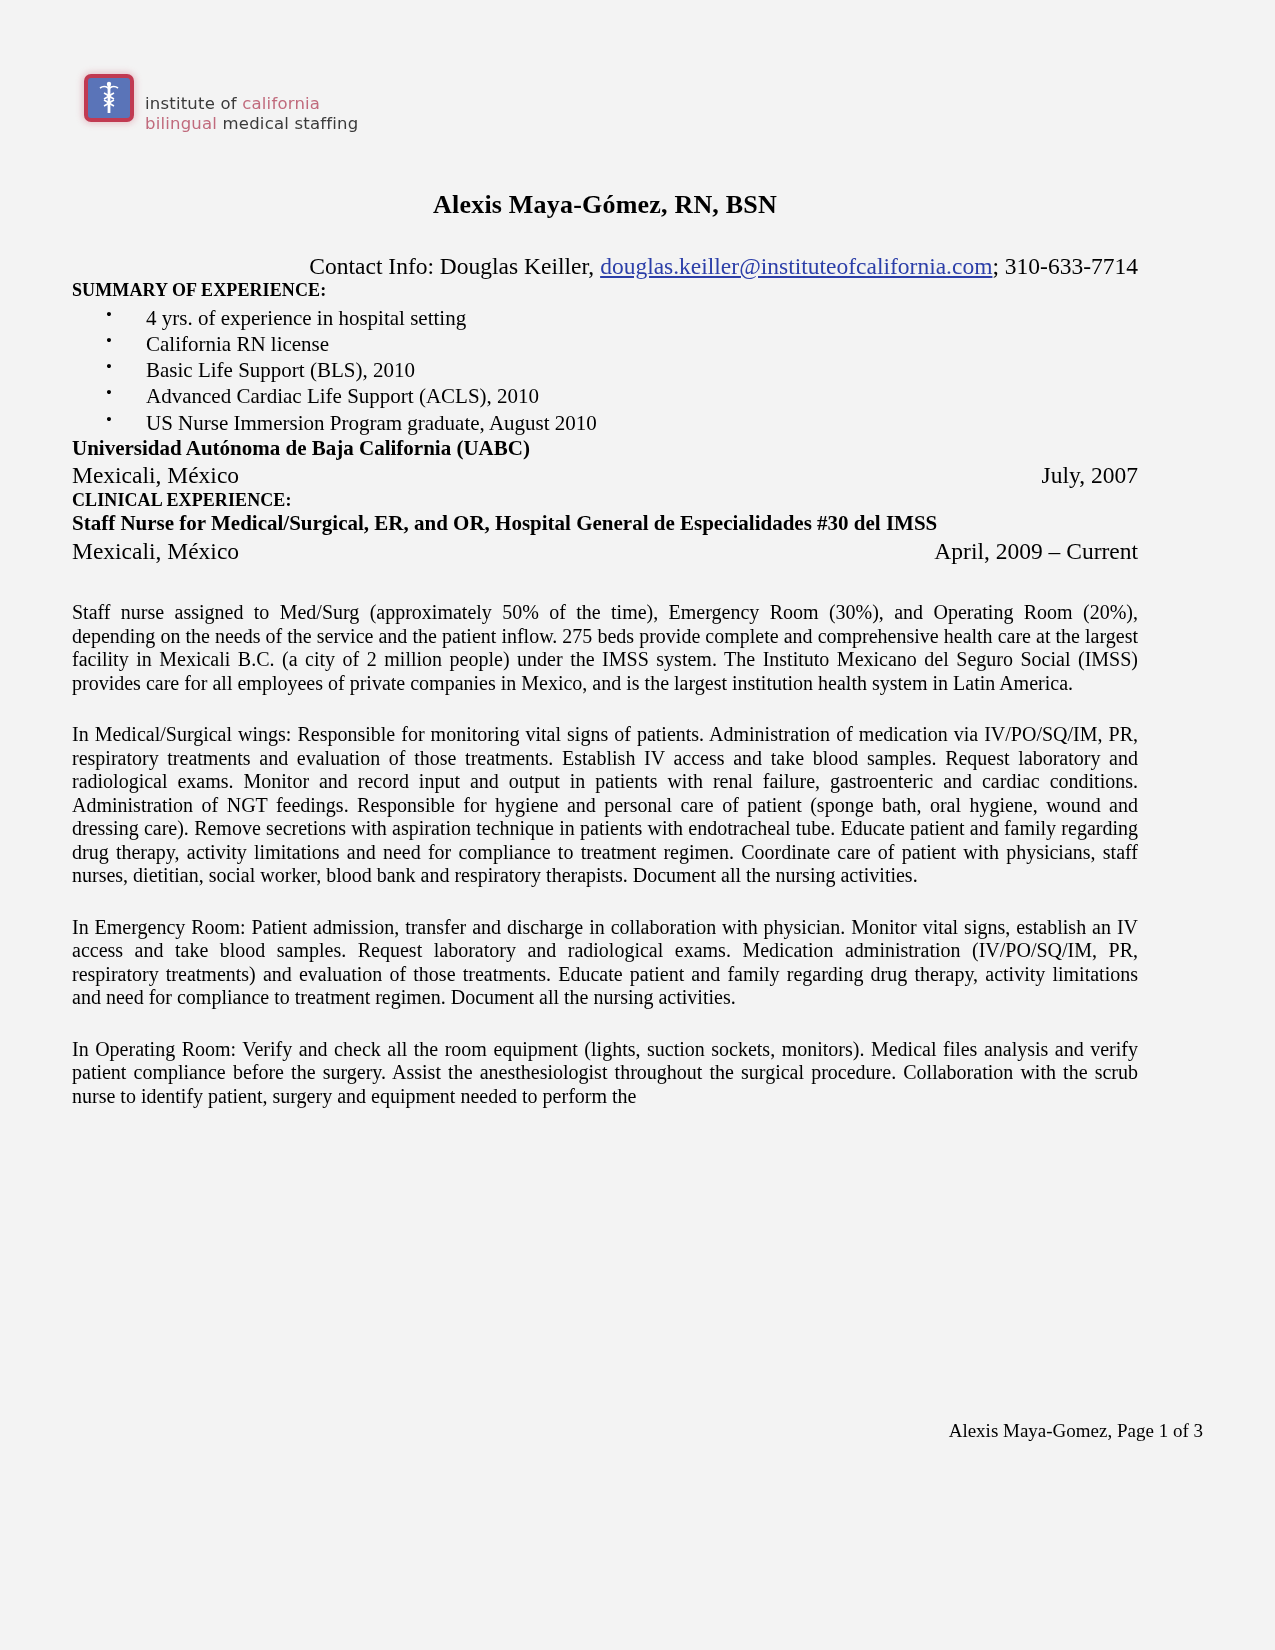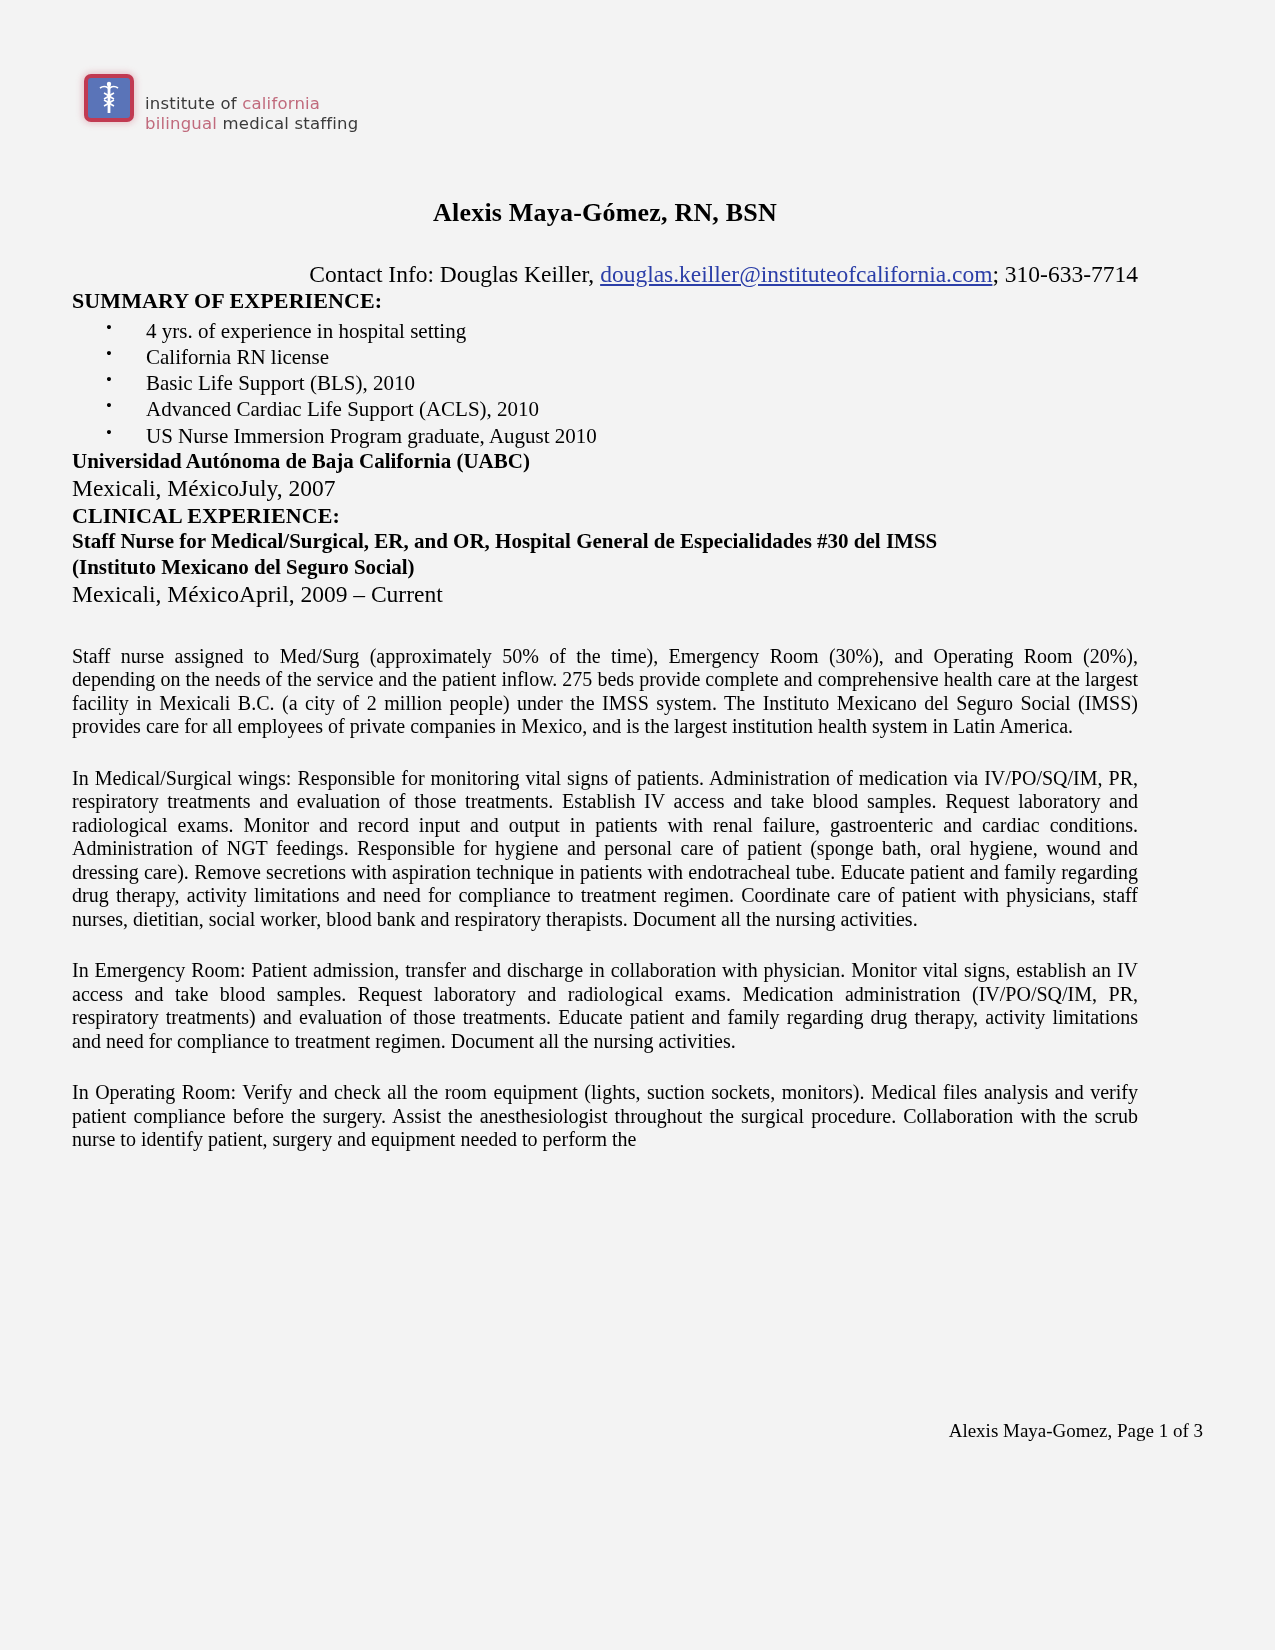--- a/index.html
+++ b/index.html
@@ -64,21 +64,21 @@
     letter-spacing: 0.2px;
     margin-top: 32px;
   }
   .lw-dark { color: #3a3a3a; }
   .lw-red  { color: #c06a7c; }
 
   
   .doc {
     position: absolute;
     left: 72px;
-    top: 8px;
+    top: 0;
     width: 1066px;
   }
   .name-line {
     margin-top: 190px;
     text-align: center;
     font-size: 26px;
     font-weight: bold;
     letter-spacing: 0.2px;
   }
   .contact-line {
@@ -86,21 +86,21 @@
     text-align: right;
     font-size: 23.5px;
   }
   .contact-line a,
   .contact-line .mail {
     color: #2b3ea8;
     text-decoration: underline;
   }
 
   h2.section {
-    font-size: 22px;
+    font-size: 18px;
     font-weight: bold;
     margin: 0;
     letter-spacing: 0.1px;
   }
   .sec-summary { margin-top: 56px; }
   .sec-education { margin-top: 36px; }
   .sec-clinical { margin-top: 38px; }
 
   ul.bullets {
     list-style: none;
@@ -122,20 +122,21 @@
     font-size: 17px;
   }
 
   .bold-line {
     font-size: 21px;
     font-weight: bold;
     line-height: 1.22;
   }
   .split-line {
     display: flex;
+    justify-content: space-between;
     font-size: 23.5px;
     line-height: 1.22;
   }
   .split-line .right { white-space: nowrap; }
 
   p.body {
     font-size: 20px;
     line-height: 1.175;
     text-align: justify;
     text-justify: inter-word;
@@ -203,21 +204,20 @@
     </ul>
 
     <div class="bold-line">Universidad Autónoma de Baja California (UABC)</div>
     <div class="split-line">
       <span>Mexicali, México</span>
       <span class="right">July, 2007</span>
     </div>
 
     <h2 class="section sec-clinical">CLINICAL EXPERIENCE:</h2>
     <div class="bold-line">Staff Nurse for Medical/Surgical, ER, and OR, Hospital General de Especialidades #30 del IMSS</div>
-    <div class="bold-line">(Instituto Mexicano del Seguro Social)</div>
     <div class="split-line">
       <span>Mexicali, México</span>
       <span class="right">April, 2009 – Current</span>
     </div>
 
     <p class="body first">Staff nurse assigned to Med/Surg (approximately 50% of the time), Emergency Room (30%), and Operating Room (20%), depending on the needs of the service and the patient inflow.  275 beds provide complete and comprehensive health care at the largest facility in Mexicali B.C. (a city of 2 million people) under the IMSS system.  The Instituto Mexicano del Seguro Social (IMSS) provides care for all employees of private companies in Mexico, and is the largest institution health system in Latin America.</p>
     <p class="body">In Medical/Surgical wings:  Responsible for monitoring vital signs of patients.  Administration of medication via IV/PO/SQ/IM, PR, respiratory treatments and evaluation of those treatments.  Establish IV access and take blood samples.  Request laboratory and radiological exams.  Monitor and record input and output in patients with renal failure, gastroenteric and cardiac conditions.  Administration of NGT feedings. Responsible for hygiene and personal care of patient (sponge bath, oral hygiene, wound and dressing care).   Remove secretions with aspiration technique in patients with endotracheal tube.  Educate patient and family regarding drug therapy, activity limitations and need for compliance to treatment regimen.  Coordinate care of patient with physicians, staff nurses, dietitian, social worker, blood bank and respiratory therapists.  Document all the nursing activities.</p>
     <p class="body">In Emergency Room:  Patient admission, transfer and discharge in collaboration with physician.  Monitor vital signs, establish an IV access and take blood samples.  Request laboratory and radiological exams.  Medication administration (IV/PO/SQ/IM, PR, respiratory treatments) and evaluation of those treatments.  Educate patient and family regarding drug therapy, activity limitations and need for compliance to treatment regimen.  Document all the nursing activities.</p>
     <p class="body">In Operating Room:  Verify and check all the room equipment (lights, suction sockets, monitors).  Medical files analysis and verify patient compliance before the surgery.  Assist the anesthesiologist throughout the surgical procedure.  Collaboration with the scrub nurse to identify patient, surgery and equipment needed to perform the</p>
   </div>

